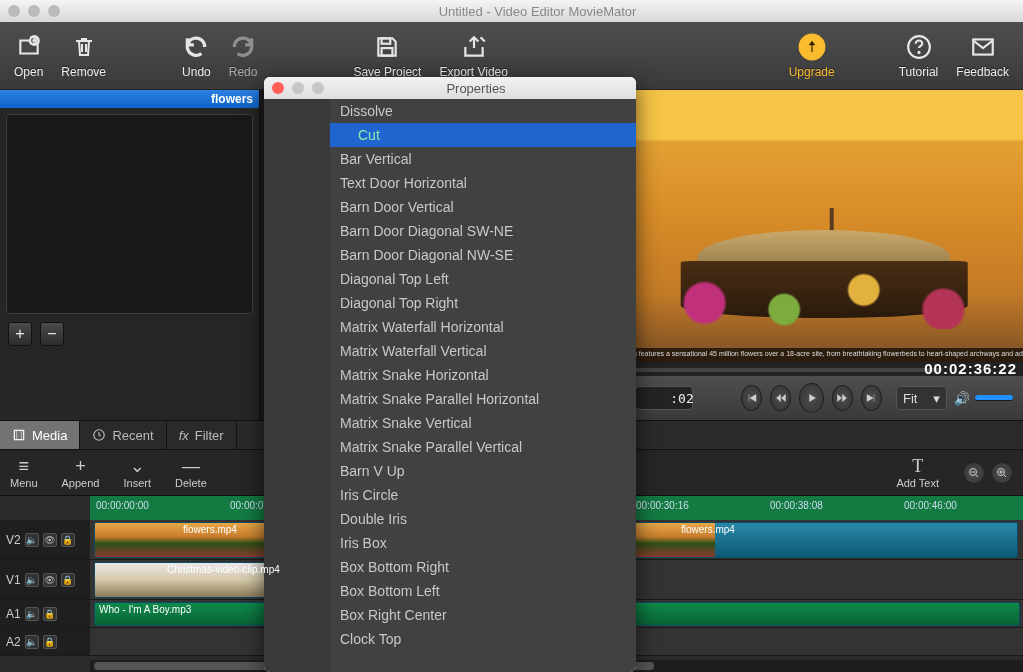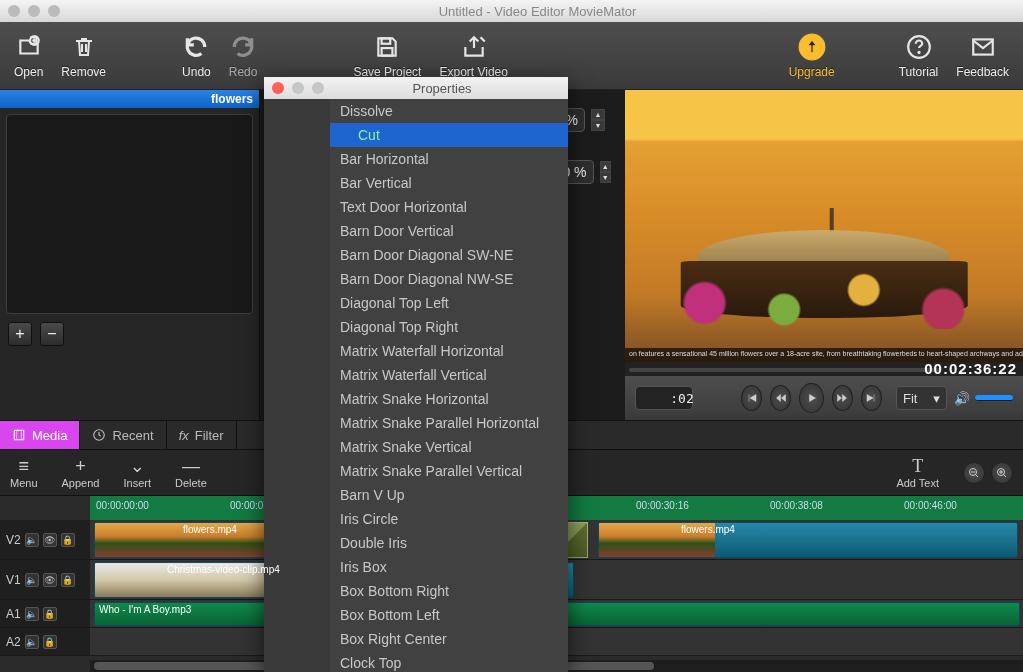--- a/index.html
+++ b/index.html
@@ -49,21 +49,21 @@
   .tc-box { width:58px; height:24px; background:#232323; border:1px solid #555; border-radius:4px; color:#eee; display:flex; align-items:center; justify-content:center; font-family:monospace; font-size:13px;padding-left:36px;}
   .rnd { width:26px; height:26px; border:1px solid #222; background:radial-gradient(#4d4d4d,#333); border-radius:50%; display:flex; align-items:center;justify-content:center; cursor:pointer;}
   .rnd svg { fill:#cfcfcf; stroke:#cfcfcf; width:12px; height:12px;}
   .fit-sel { width:60px; height:24px; border:1px solid #555; border-radius:4px; background:#333; color:#ddd; display:flex; align-items:center; padding:0 6px; margin-left:6px; cursor:pointer;}
   .vol { margin-left:auto; display:flex; align-items:center; gap:4px;}
   .vol .track { width:38px; height:6px; background:#1e90ff; border-radius:3px; }
 
   
   .tabbar { height:30px; background:#2a2a2a; display:flex; align-items:stretch; border-top:1px solid #111; border-bottom:1px solid #111;}
   .tab { padding:0 12px; display:flex; align-items:center; gap:6px; color:#bbb; cursor:pointer; border-right:1px solid #111; font-size:13px;}
-  .tab.active { background:#d946ef; color:#fff;}
+  .tab.active { background:#737373; color:#fff;}
   .tab svg { width:14px; height:14px; fill:#bbb;}
   .tab.active svg{fill:#fff;}
 
   
   .tl-tools { height:46px; background:#262626; display:flex; align-items:center; padding:0 10px; gap:24px; border-bottom:1px solid #111;}
   .tl-btn { display:flex; flex-direction:column; align-items:center; gap:2px; color:#ccc; font-size:11px; cursor:pointer;}
   .tl-btn .glyph{font-size:18px; line-height:18px;}
   .tl-tools .live { flex:1;}
   .zooms { display:flex; gap:6px; margin-left:auto;}
   .zooms .rnd{width:22px;height:22px;}
@@ -84,21 +84,21 @@
   .thumb { height:100%; width: 58px; background:linear-gradient(#d0843a,#8a5420); display:inline-block;}
   .thumb.flowers { background: linear-gradient(to bottom, #e6a847 0%, #c97d2e 40%, #2d5016 60%, #8a3d2f 100%); }
   .thumb.xmas { background: linear-gradient(to bottom, #e8e8e8 0%, #d4c8a8 50%, #8a7a5a 100%); }
   .trans-clip { position:absolute; top:2px; height:36px; width:36px; background:linear-gradient(#7a8b3a,#5d6e2c);}
   .trans-clip .diag{position:absolute;inset:0;border:1px solid rgba(255,255,255,.35);}
   .trans-clip .diag::after{content:"";position:absolute;left:0;top:0;right:0;bottom:0; background:linear-gradient(135deg, rgba(255,255,255,.15) 49%, rgba(0,0,0,.2) 51%);}
   .hscroll { height:12px; background:#1e1e1e; position:relative; margin-left:90px;}
   .hscroll .th { position:absolute; top:2px; left:4px; height:8px; width:560px; background:#555; border-radius:4px;}
 
   
-  .props-window { position:absolute; left:264px; top:77px; width:304px; height:595px; background:#f0f0f0; border-radius:0; box-shadow:0 6px 22px rgba(0,0,0,.6); overflow:hidden;}
+  .props-window { position:absolute; left:264px; top:77px; width:372px; height:595px; background:#f0f0f0; border-radius:6px; box-shadow:0 6px 22px rgba(0,0,0,.6); overflow:hidden;}
   .props-title { height:22px; background:linear-gradient(#f2f2f2,#dedede); display:flex; align-items:center; padding:0 8px; color:#666; font-size:13px;}
   .props-title .dots{display:flex;gap:8px;}
   .props-title .d{width:12px;height:12px;border-radius:50%;}
   .pd-r{background:#ff5f57;} .pd-g{background:#c6c6c6;} .pd-y{background:#c6c6c6;}
   .props-title .t{flex:1;text-align:center;color:#555;}
   .props-body { position:absolute; left:66px; top:22px; bottom:0; right:0; background:#414141; font-size:14px; }
   .props-gutter { position:absolute; top:22px; left:0; width:66px; bottom:0; background:#3a3a3a; }
   .opt { height:24px; padding:0 10px; display:flex; align-items:center; color:#c8c8c8; cursor:pointer;}
   .opt.sel { background:#2064cf; color:#86efac;padding-left:28px;}
 
@@ -453,21 +453,20 @@
         <span class="d pd-r"></span>
         <span class="d pd-y"></span>
         <span class="d pd-g"></span>
       </div>
     <div class="t">Properties</div>
   </div>
   <div class="props-gutter"></div>
   <div class="props-body" id="props-body">
       <div class="opt">Dissolve</div>
       <div class="opt sel">Cut</div>
-      <div class="opt">Bar Horizontal</div>
       <div class="opt">Bar Vertical</div>
       <div class="opt">Text Door Horizontal</div>
       <div class="opt">Barn Door Vertical</div>
       <div class="opt">Barn Door Diagonal SW-NE</div>
       <div class="opt">Barn Door Diagonal NW-SE</div>
       <div class="opt">Diagonal Top Left</div>
       <div class="opt">Diagonal Top Right</div>
       <div class="opt">Matrix Waterfall Horizontal</div>
       <div class="opt">Matrix Waterfall Vertical</div>
       <div class="opt">Matrix Snake Horizontal</div>

